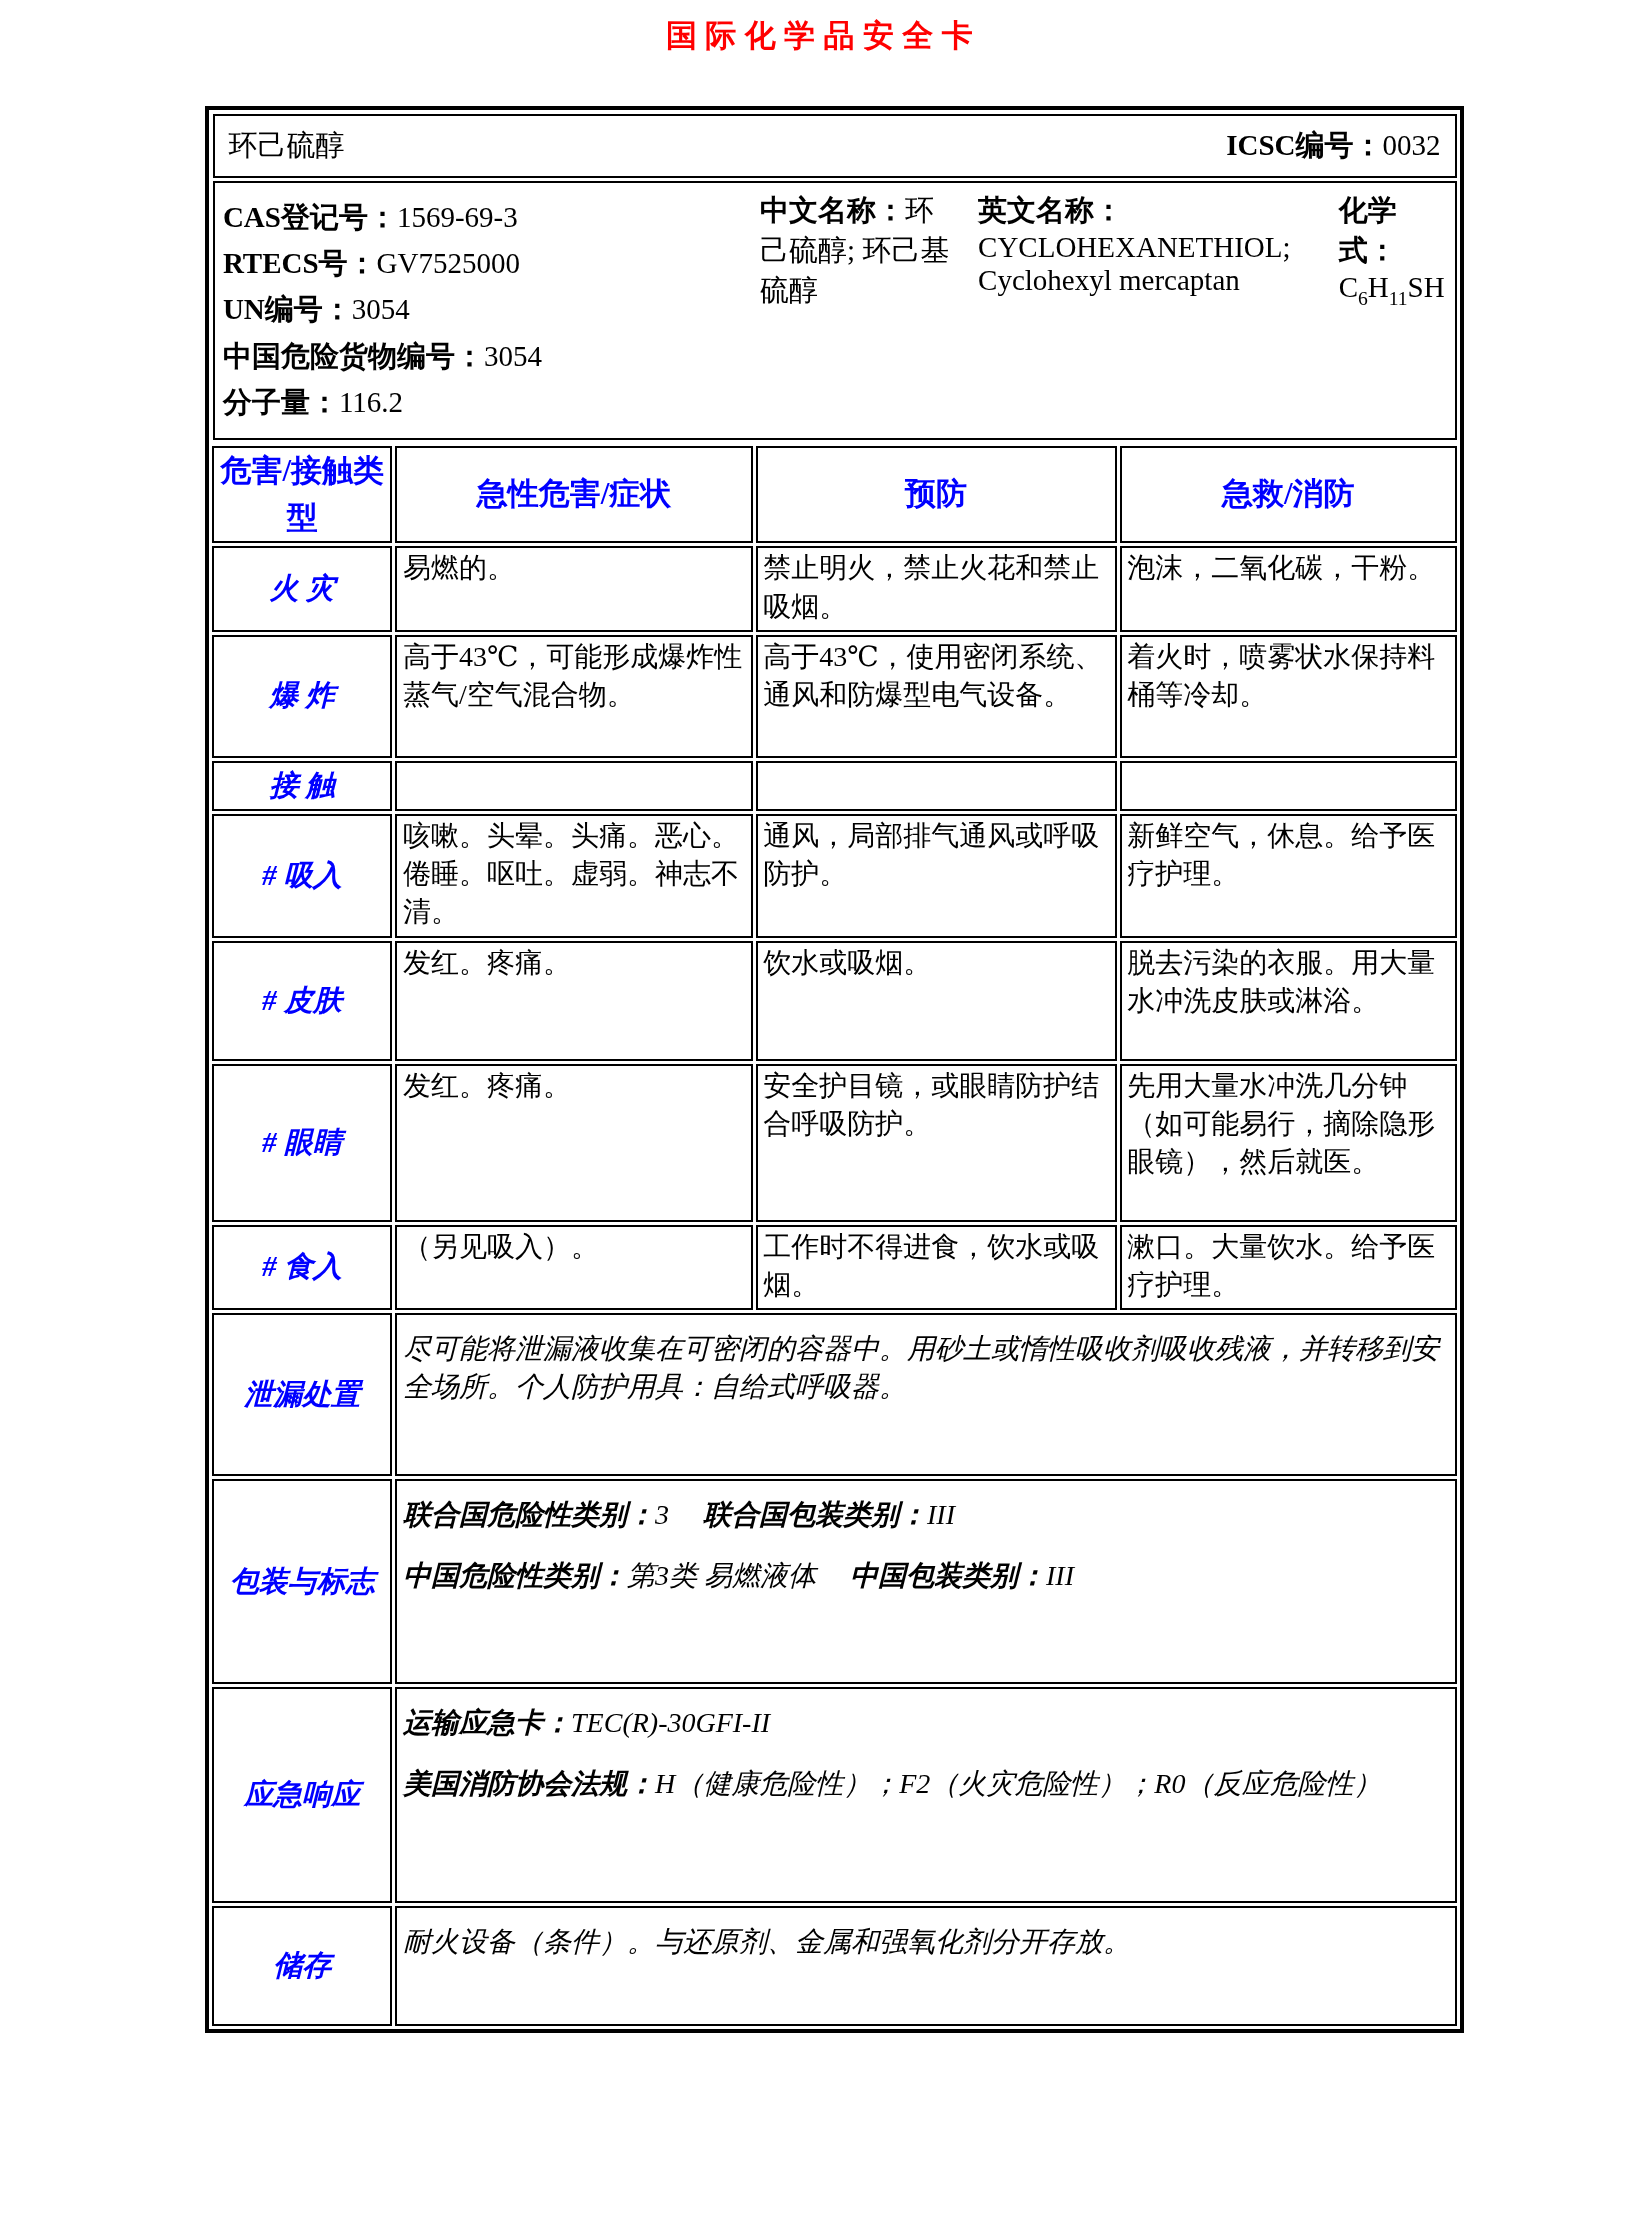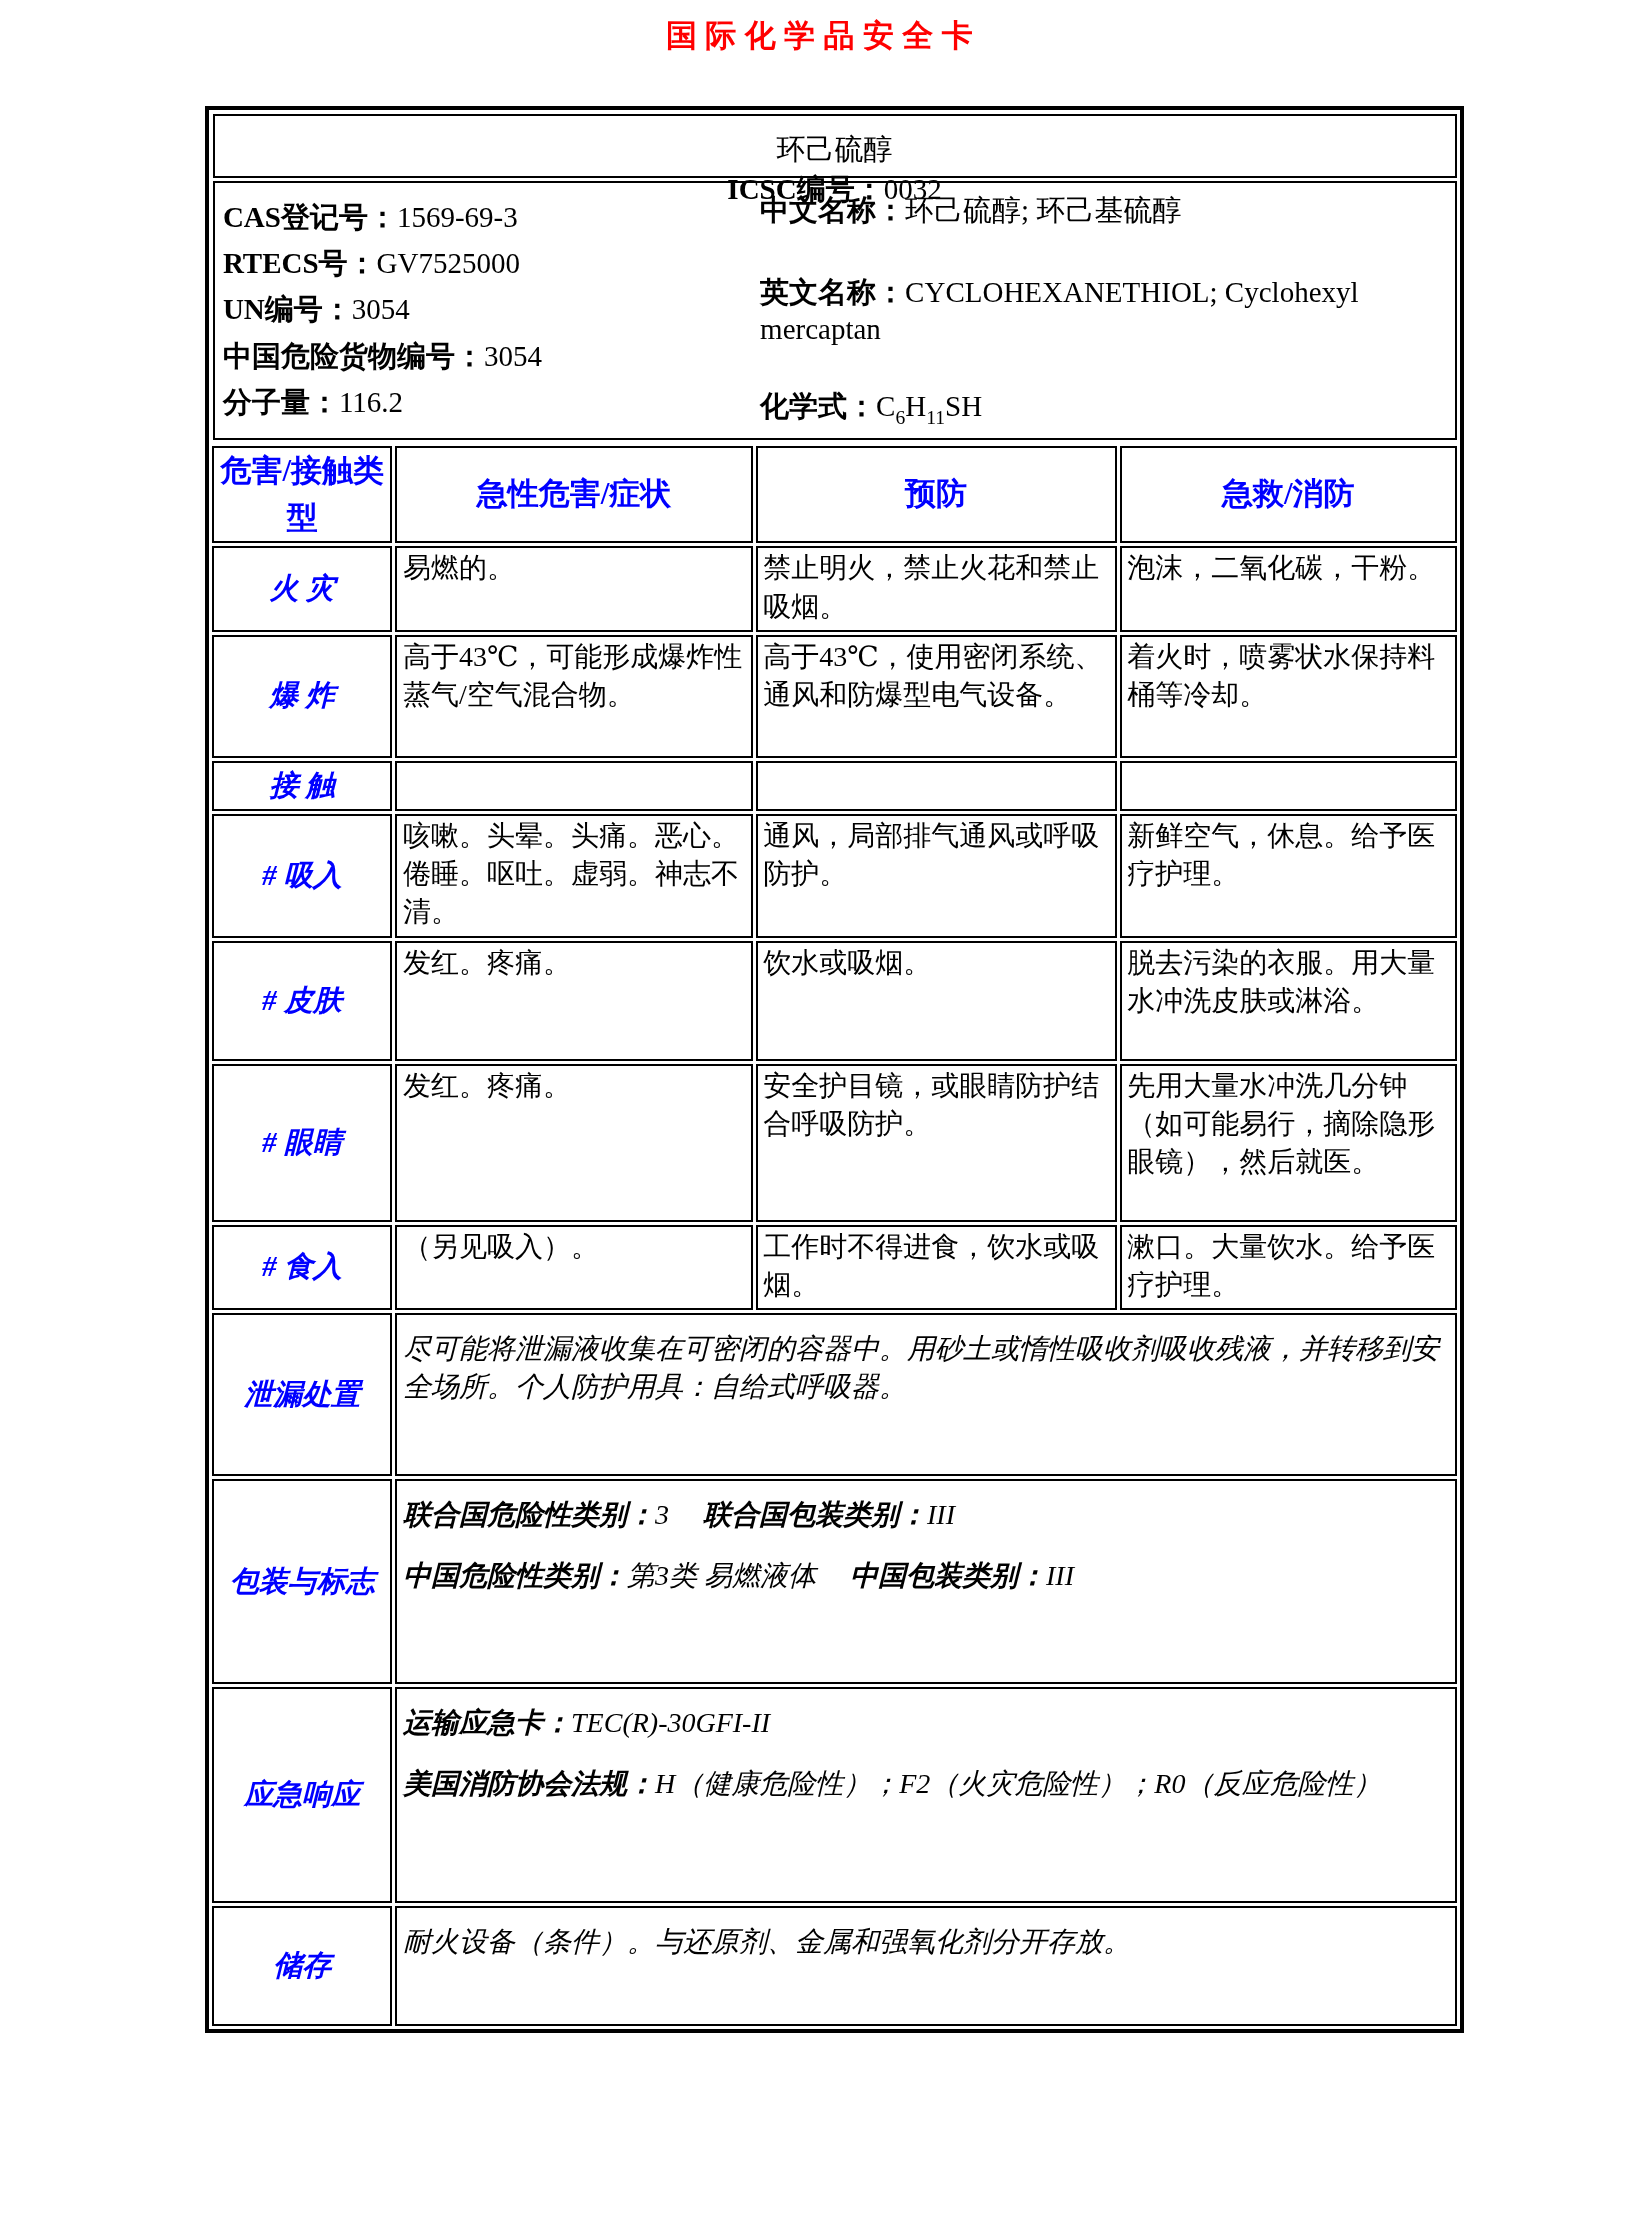--- a/index.html
+++ b/index.html
@@ -16,28 +16,28 @@
     color: #ff0000; font-size: 31px; font-weight: bold;
     letter-spacing: 8.4px;
   }
   .card {
     position: absolute; left: 205px; top: 106px; width: 1259px;
     border: 4.2px solid #000; background: #fff;
   }
   .box { margin: 3.5px; border: 2.1px solid #000; background: #fff; }
   .name-row {
     height: 64px; display: flex; align-items: center;
-    justify-content: space-between; padding: 14px 14px; font-size: 29px; flex-direction: column;
+    justify-content: space-between; padding: 0 14px; font-size: 29px;
   }
   .id-row { display: flex; min-height: 223px; padding: 2.8px 0; }
   .id-left { width: 44%; padding: 5.6px 0 5.6px 8.4px; }
   .id-line { margin: 6.3px 0; font-size: 29px; white-space: nowrap; }
   .lbl { color: #000000; font-weight: bold; }
   .id-right {
-    width: 56%; display: flex; flex-direction: column;
+    width: 56%; display: flex; flex-direction: row;
     justify-content: space-between; padding: 5.6px 9.8px 5.6px 0; font-size: 29px; gap: 21px;
   }
   .fsub { font-size: 19.6px; vertical-align: -8.4px; }
   table.hz {
     width: 100%; border-collapse: separate; border-spacing: 3.5px;
     table-layout: fixed;
   }
   .hz col.c1 { width: 14.6%; } .hz col.c2 { width: 28.9%; }
   .hz col.c3 { width: 29.2%; } .hz col.c4 { width: 27.3%; }
   .hz th, .hz td { border: 2.1px solid #000; background: #fff; }

